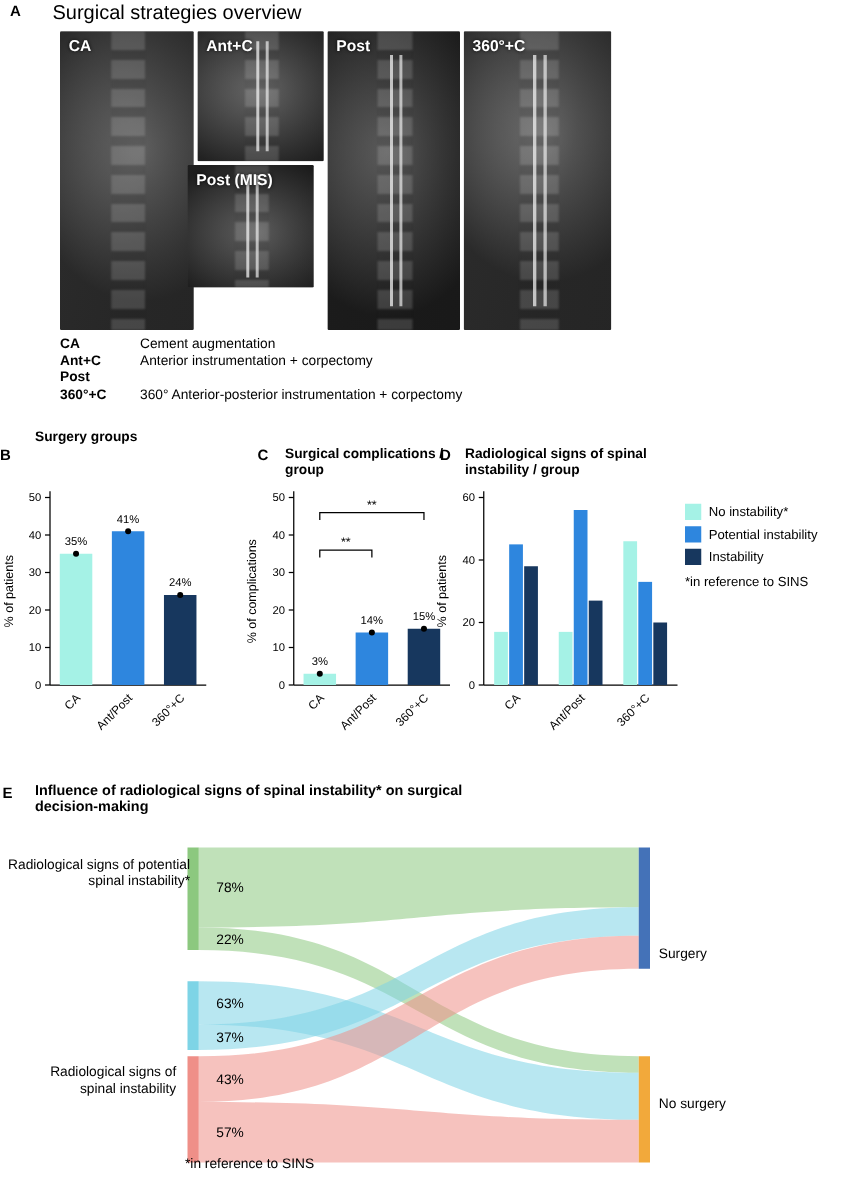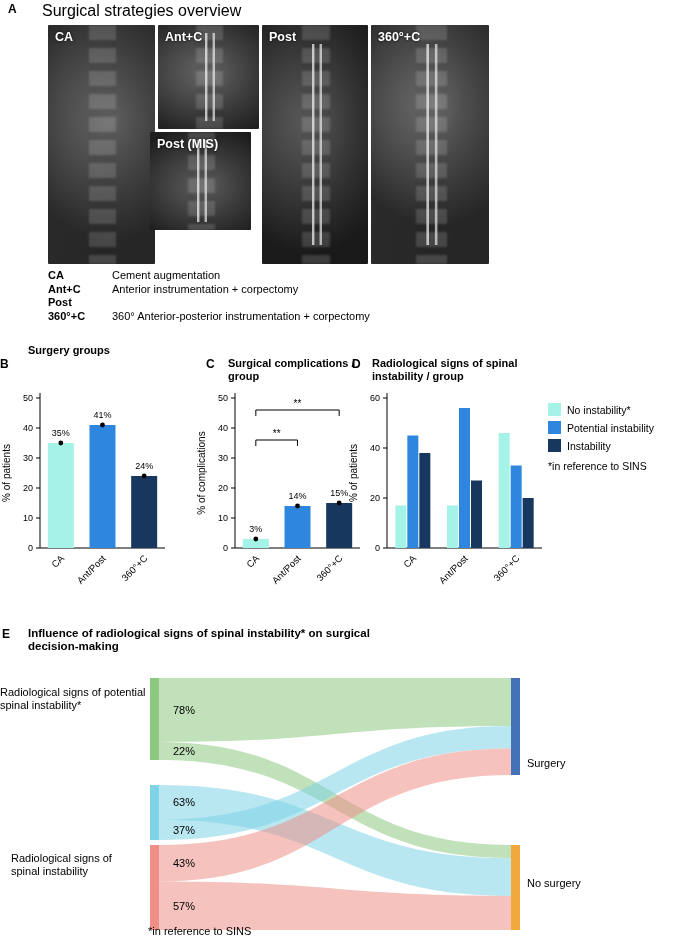--- a/index.html
+++ b/index.html
@@ -22,21 +22,21 @@
   .xray-label{position:absolute;top:5px;left:7px;color:#fff;font-weight:bold;font-size:12.5px;z-index:2;text-shadow:0 0 3px rgba(0,0,0,.9)}
   .abbrev-legend{position:absolute;font-size:11px;line-height:13.5px}
   .abbrev-row{display:flex}
   .abbrev{flex:0 0 64px;font-weight:bold}
   svg.chart{position:absolute;overflow:visible}
   svg text{font-family:"Liberation Sans",sans-serif}
   .legend-d{position:absolute;font-size:10.5px}
   .legend-item{display:flex;align-items:flex-end;margin-bottom:5px}
   .swatch{width:13px;height:13px;margin-right:6px;flex:0 0 13px}
   .legend-note{font-size:10.5px;margin-top:8px}
-  .sankey-left-label{position:absolute;font-size:11px;line-height:13px;text-align:left}
+  .sankey-left-label{position:absolute;font-size:11px;line-height:13px;text-align:right}
   .sankey-right-label{position:absolute;font-size:11px}
   .footnote{position:absolute;font-size:11px}
 </style>
 </head>
 <body>
 
 <div class="page">
 
   <div class="panel-letter" style="left:8px;top:2px">A</div>
   <div class="panel-title" style="left:42px;top:2px">Surgical strategies overview</div>

